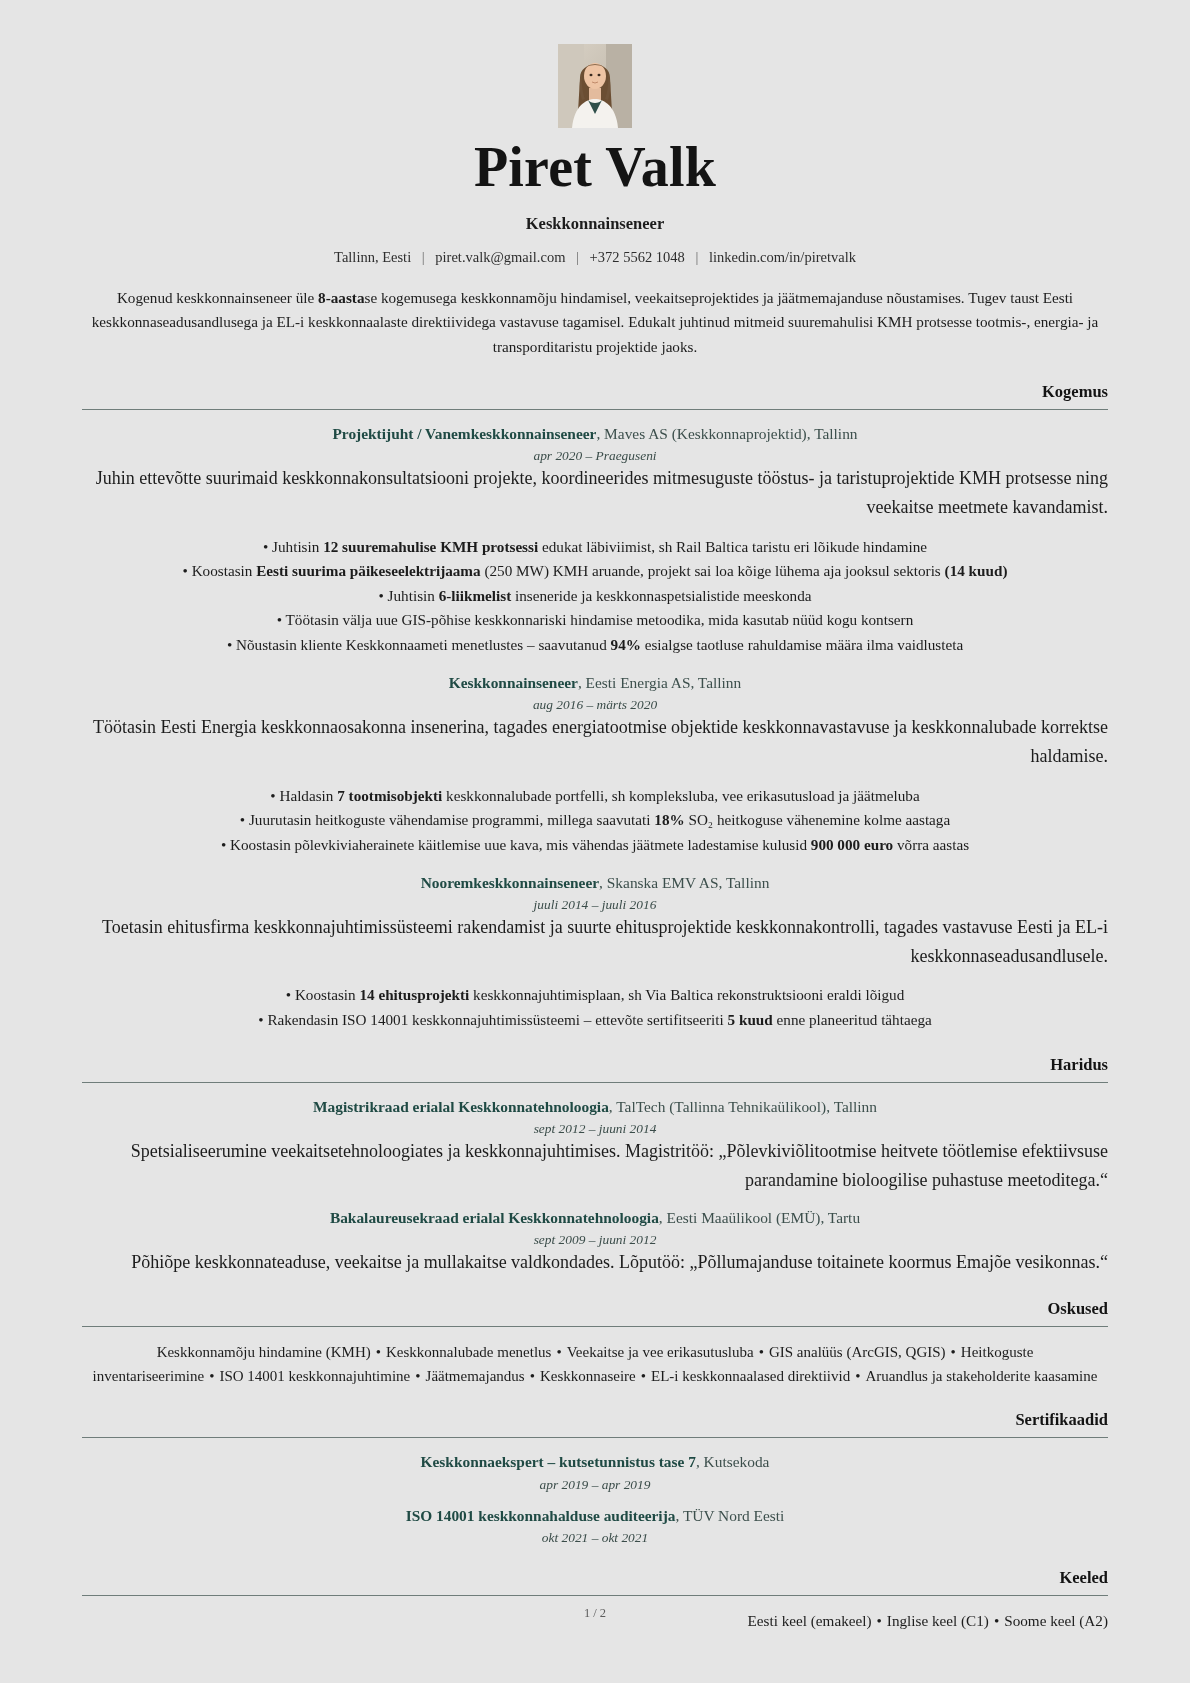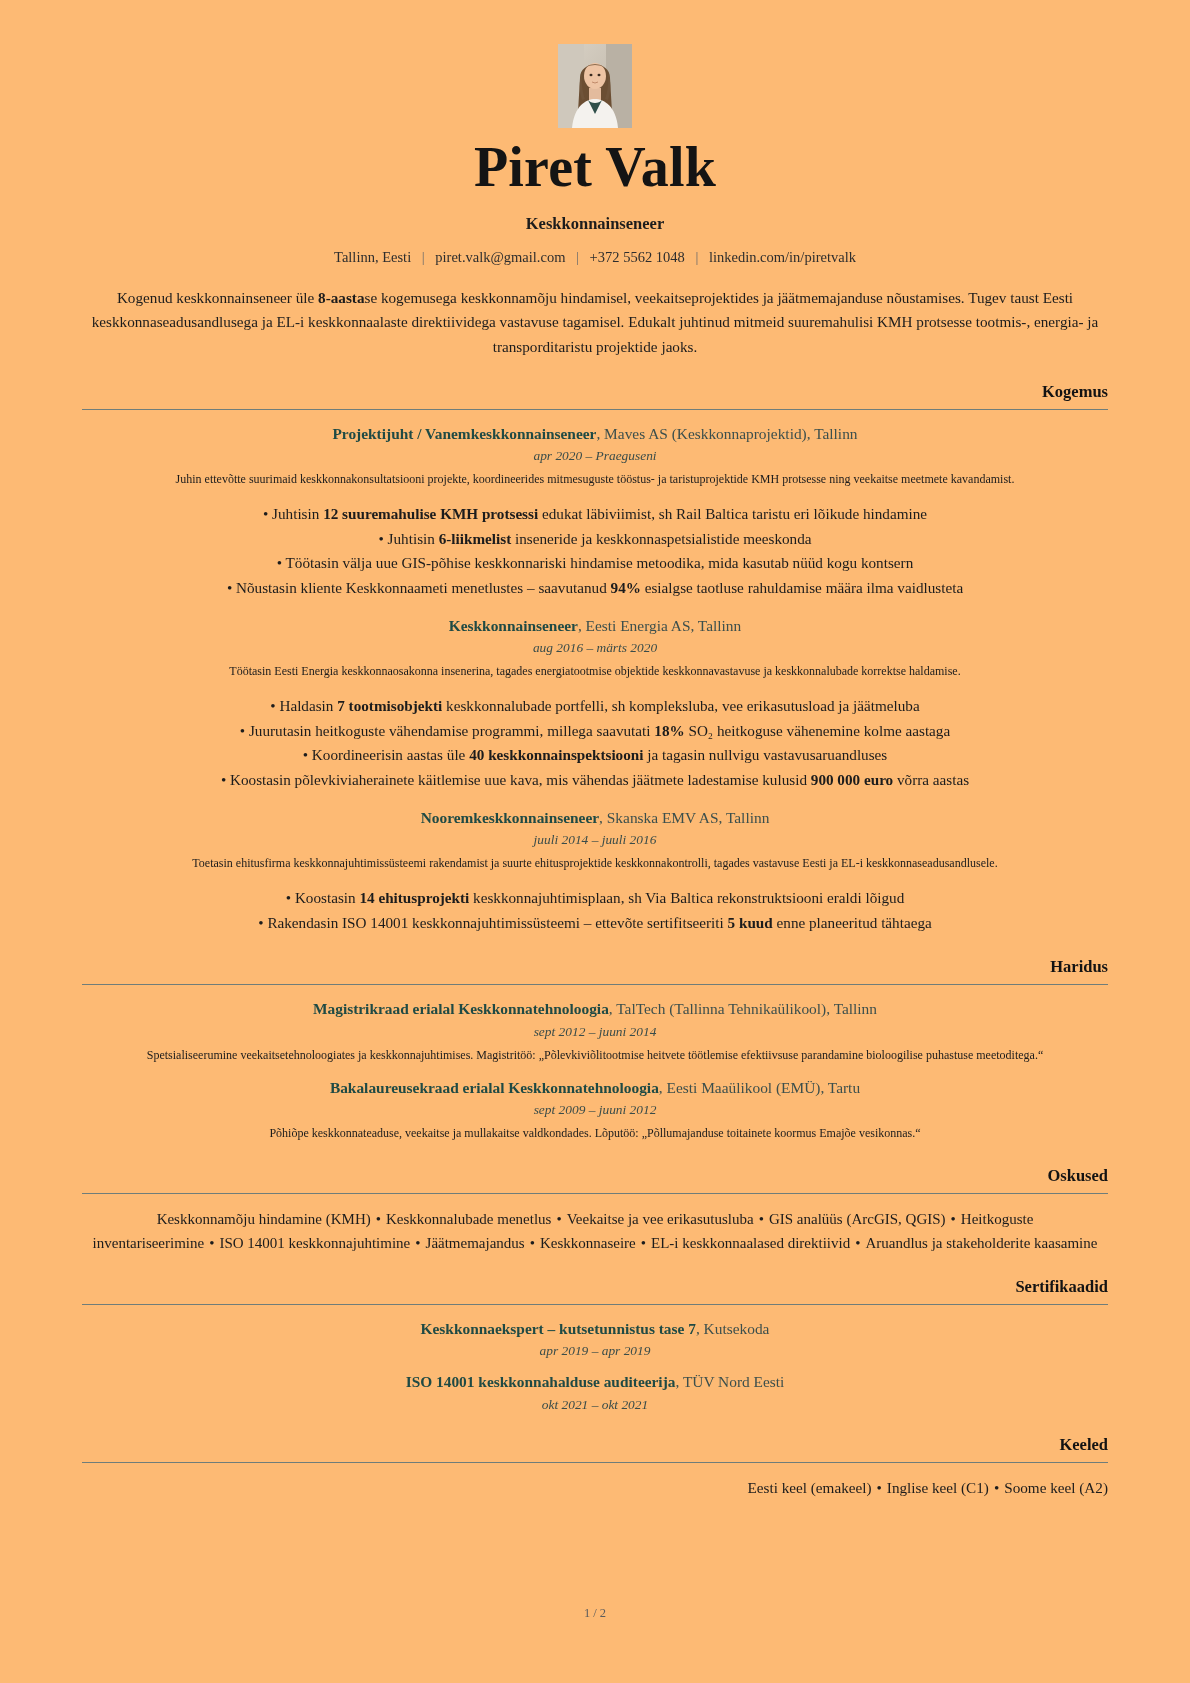--- a/index.html
+++ b/index.html
@@ -9,21 +9,21 @@
   }
   body {
     font-family: "Liberation Serif", "DejaVu Serif", serif;
     color: #1c1c1c;
     -webkit-font-smoothing: antialiased;
   }
   .page {
     width: 1190px;
     min-height: 1683px;
     margin: 0 auto;
-    background: #fdba74;
+    background: #e5e5e5;
     position: relative;
     box-sizing: border-box;
     padding: 44px 0 0 0;
   }
   .inner {
     width: 1026px;
     margin: 0 auto;
   }
 
   
@@ -107,24 +107,23 @@
     color: #3c4f4c;
   }
   .entry-date {
     text-align: center;
     font-size: 13.4px;
     font-style: italic;
     color: #3a4c49;
     margin-top: 3px;
   }
   .entry-desc {
-    text-align: center;
-    font-size: 12px;
+    text-align: right;
+    font-size: 18px;
     line-height: 1.6;
-    margin-top: 6px;
     color: #1c1c1c;
   }
   .bullets {
     list-style: none;
     margin: 13px 0 0 0;
     padding: 0;
   }
   .bullets li {
     text-align: center;
     font-size: 15.2px;
@@ -228,33 +227,33 @@
     <div class="section">
       <div class="section-title">Kogemus</div>
       <div class="section-rule"></div>
       <div>
           <div class="entry">
             <div class="entry-head"><span class="entry-role">Projektijuht / Vanemkeskkonnainseneer</span><span class="entry-org">, Maves AS (Keskkonnaprojektid), Tallinn</span></div>
             <div class="entry-date">apr 2020 – Praeguseni</div>
             <div class="entry-desc">Juhin ettevõtte suurimaid keskkonnakonsultatsiooni projekte, koordineerides mitmesuguste tööstus- ja taristuprojektide KMH protsesse ning veekaitse meetmete kavandamist.</div>
             <ul class="bullets">
               <li><span class="dot">• </span><span>Juhtisin </span><b>12 suuremahulise KMH protsessi</b><span> edukat läbiviimist, sh Rail Baltica taristu eri lõikude hindamine</span></li>
+              <li><span class="dot">• </span><span>Koostasin </span><b>Eesti suurima päikeseelektrijaama</b><span> (250 MW) KMH aruande, projekt sai loa kõige lühema aja jooksul sektoris </span><b>(14 kuud)</b></li>
               <li><span class="dot">• </span><span>Juhtisin </span><b>6-liikmelist</b><span> inseneride ja keskkonnaspetsialistide meeskonda</span></li>
               <li><span class="dot">• </span><span>Töötasin välja uue GIS-põhise keskkonnariski hindamise metoodika, mida kasutab nüüd kogu kontsern</span></li>
               <li><span class="dot">• </span><span>Nõustasin kliente Keskkonnaameti menetlustes – saavutanud </span><b>94%</b><span> esialgse taotluse rahuldamise määra ilma vaidlusteta</span></li>
             </ul>
           </div>
           <div class="entry">
             <div class="entry-head"><span class="entry-role">Keskkonnainseneer</span><span class="entry-org">, Eesti Energia AS, Tallinn</span></div>
             <div class="entry-date">aug 2016 – märts 2020</div>
             <div class="entry-desc">Töötasin Eesti Energia keskkonnaosakonna insenerina, tagades energiatootmise objektide keskkonnavastavuse ja keskkonnalubade korrektse haldamise.</div>
             <ul class="bullets">
               <li><span class="dot">• </span><span>Haldasin </span><b>7 tootmisobjekti</b><span> keskkonnalubade portfelli, sh kompleksluba, vee erikasutusload ja jäätmeluba</span></li>
               <li><span class="dot">• </span><span>Juurutasin heitkoguste vähendamise programmi, millega saavutati </span><b>18%</b><span> SO₂ heitkoguse vähenemine kolme aastaga</span></li>
-              <li><span class="dot">• </span><span>Koordineerisin aastas üle </span><b>40 keskkonnainspektsiooni</b><span> ja tagasin nullvigu vastavusaruandluses</span></li>
               <li><span class="dot">• </span><span>Koostasin põlevkiviaherainete käitlemise uue kava, mis vähendas jäätmete ladestamise kulusid </span><b>900 000 euro</b><span> võrra aastas</span></li>
             </ul>
           </div>
           <div class="entry">
             <div class="entry-head"><span class="entry-role">Nooremkeskkonnainseneer</span><span class="entry-org">, Skanska EMV AS, Tallinn</span></div>
             <div class="entry-date">juuli 2014 – juuli 2016</div>
             <div class="entry-desc">Toetasin ehitusfirma keskkonnajuhtimissüsteemi rakendamist ja suurte ehitusprojektide keskkonnakontrolli, tagades vastavuse Eesti ja EL-i keskkonnaseadusandlusele.</div>
             <ul class="bullets">
               <li><span class="dot">• </span><span>Koostasin </span><b>14 ehitusprojekti</b><span> keskkonnajuhtimisplaan, sh Via Baltica rekonstruktsiooni eraldi lõigud</span></li>
               <li><span class="dot">• </span><span>Rakendasin ISO 14001 keskkonnajuhtimissüsteemi – ettevõte sertifitseeriti </span><b>5 kuud</b><span> enne planeeritud tähtaega</span></li>

